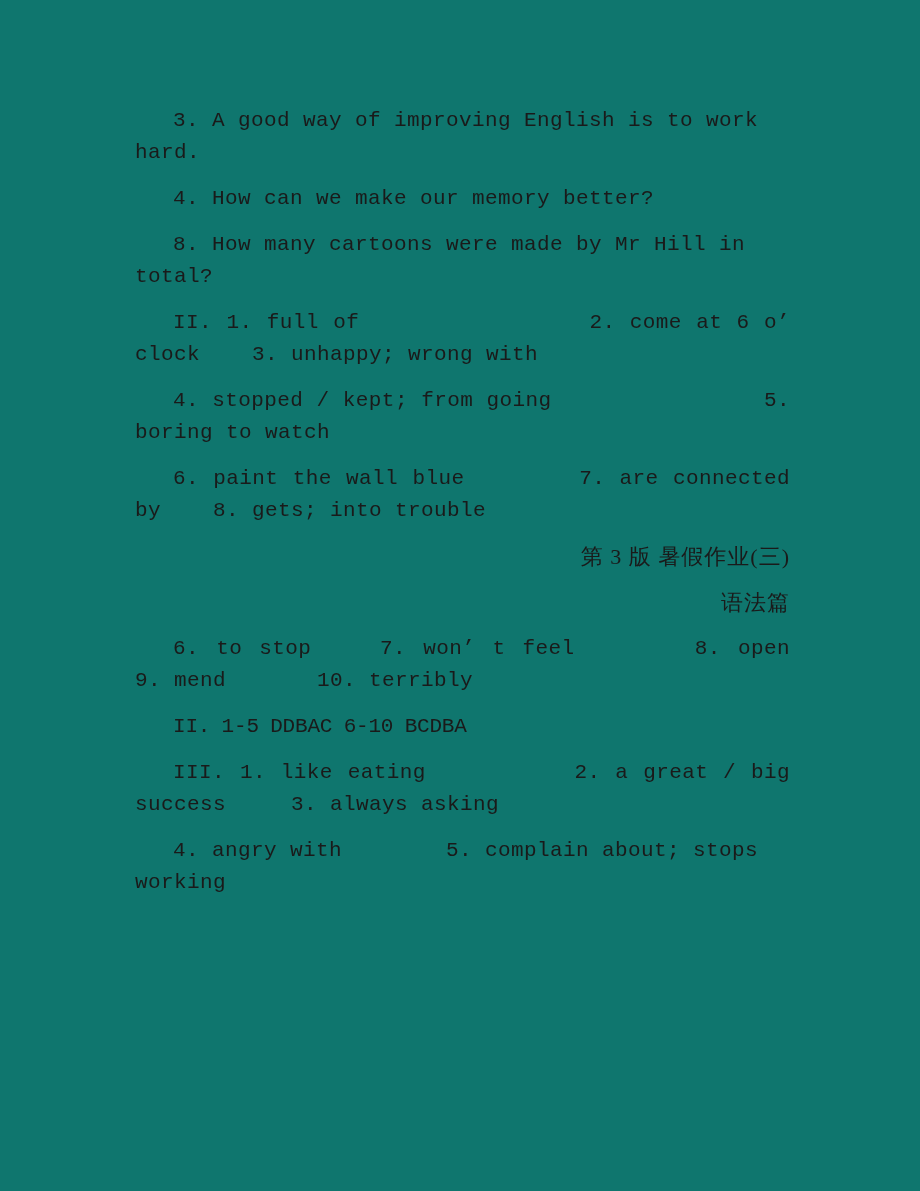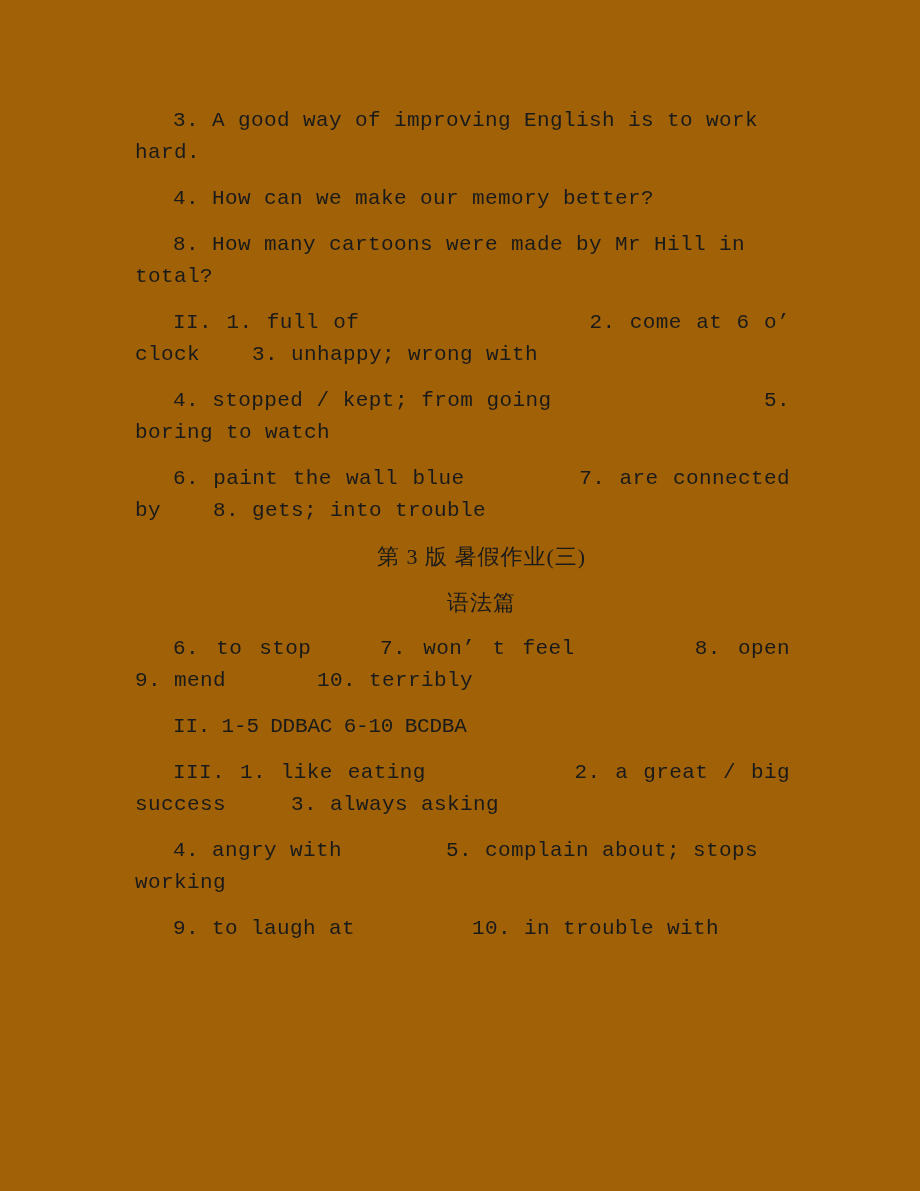--- a/index.html
+++ b/index.html
@@ -15,21 +15,21 @@
     font-family: "Liberation Mono", "DejaVu Sans Mono", monospace;
     color: #1a1a1a;
   }
 
   .page {
     position: absolute;
     left: 0;
     top: 0;
     width: 920px;
     height: 1191px;
-    background: #a16207;
+    background: #0f766e;
     box-sizing: border-box;
     padding: 105px 130px 0 135px;
   }
 
   .doc-body {
     width: 655px;
   }
 
   
   p.ans {
@@ -56,21 +56,21 @@
     word-spacing: -1px;
   }
 
   
   p.cn-head {
     margin: 0 0 14px 0;
     font-family: "Liberation Serif", "DejaVu Serif", serif;
     font-size: 22px;
     line-height: 32px;
     text-indent: 38px;
-    text-align: center;
+    text-align: right;
     letter-spacing: 1px;
     white-space: pre-wrap;
   }
 
   
   p.ans.stretch {
     text-align-last: left;
   }
 </style>
 </head>
@@ -83,15 +83,14 @@
       <p class="ans flush">8. How many cartoons were made by Mr Hill in total?</p>
       <p class="ans stretch">II. 1. full of                2. come at 6 o’ clock    3. unhappy; wrong with</p>
       <p class="ans stretch">4. stopped / kept; from going                5. boring to watch</p>
       <p class="ans stretch">6. paint the wall blue        7. are connected by    8. gets; into trouble</p>
       <p class="cn-head">第 3 版 暑假作业(三)</p>
       <p class="cn-head">语法篇</p>
       <p class="ans stretch">6. to stop    7. won’ t feel       8. open      9. mend       10. terribly</p>
       <p class="ans flush tight">II. 1-5 DDBAC 6-10 BCDBA</p>
       <p class="ans stretch">III. 1. like eating          2. a great / big success     3. always asking</p>
       <p class="ans flush">4. angry with        5. complain about; stops working</p>
-      <p class="ans flush">9. to laugh at         10. in trouble with</p>
     </div>
 </div>
 
 </body></html>

